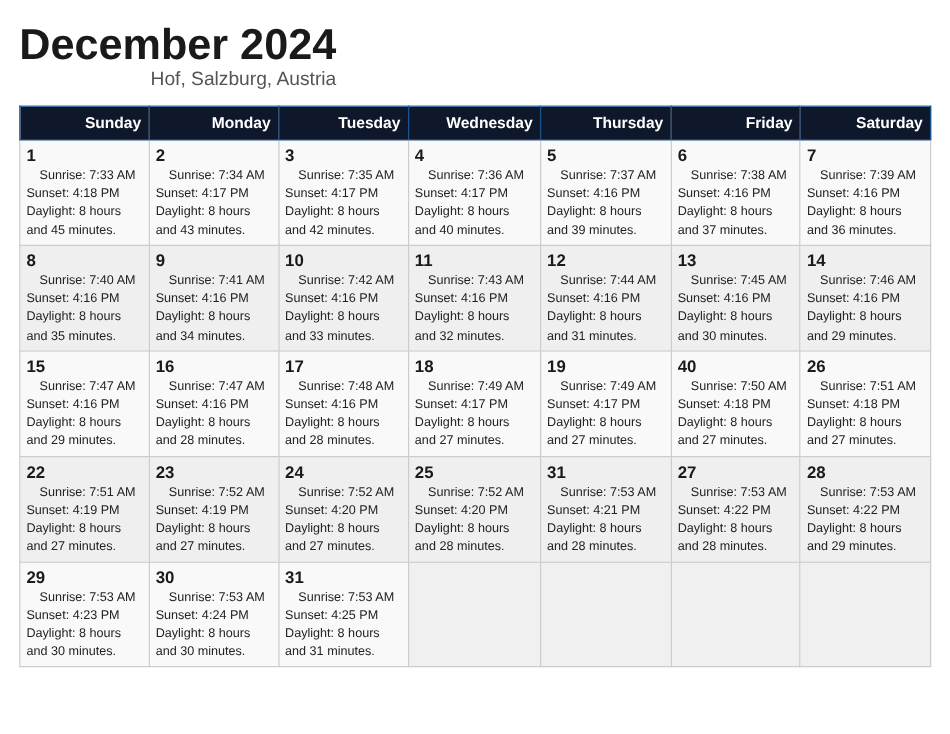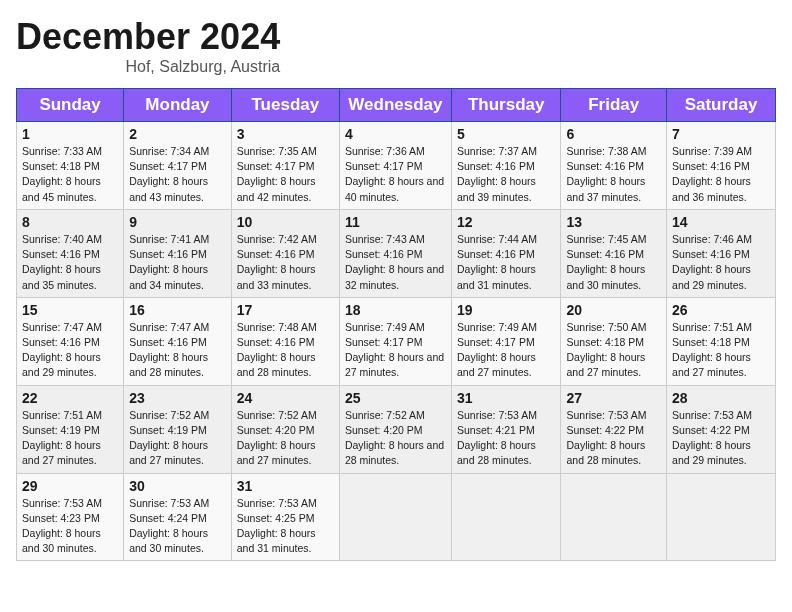--- a/index.html
+++ b/index.html
@@ -31,25 +31,25 @@
     .location {
       font-size: 16px;
       color: #555;
     }
     table {
       width: 100%;
       border-collapse: collapse;
       font-size: 11px;
     }
     thead tr th {
-      background-color: #8b5cf6;
+      background-color: #0f172a;
       color: #fff;
-      text-align: center;
+      text-align: right;
       padding: 6px 6px;
-      font-size: 17px;
+      font-size: 13px;
       font-weight: bold;
       border: 1px solid #1a5490;
     }
     tbody tr td {
       border: 1px solid #ccc;
       padding: 4px 5px;
       vertical-align: top;
       width: 113px;
       min-height: 80px;
     }
@@ -59,20 +59,21 @@
       font-size: 14px;
       font-weight: bold;
       color: #1a1a1a;
       display: block;
       margin-bottom: 2px;
     }
     .day-detail {
       color: #222;
       font-size: 10.5px;
       line-height: 1.45;
+      margin-left: 11px;
     }
     .empty-cell { background: #f0f0f0 !important; }
   </style>
 </head>
 <body>
 
 <div class="header">
   <div class="title-block">
     <div class="month-title">December 2024</div>
     <div class="location">Hof, Salzburg, Austria</div>
@@ -109,21 +110,21 @@
         <td><span class="day-num">12</span><span class="day-detail">Sunrise: 7:44 AM<br>Sunset: 4:16 PM<br>Daylight: 8 hours and 31 minutes.</span></td>
         <td><span class="day-num">13</span><span class="day-detail">Sunrise: 7:45 AM<br>Sunset: 4:16 PM<br>Daylight: 8 hours and 30 minutes.</span></td>
         <td><span class="day-num">14</span><span class="day-detail">Sunrise: 7:46 AM<br>Sunset: 4:16 PM<br>Daylight: 8 hours and 29 minutes.</span></td>
       </tr>
       <tr>
         <td><span class="day-num">15</span><span class="day-detail">Sunrise: 7:47 AM<br>Sunset: 4:16 PM<br>Daylight: 8 hours and 29 minutes.</span></td>
         <td><span class="day-num">16</span><span class="day-detail">Sunrise: 7:47 AM<br>Sunset: 4:16 PM<br>Daylight: 8 hours and 28 minutes.</span></td>
         <td><span class="day-num">17</span><span class="day-detail">Sunrise: 7:48 AM<br>Sunset: 4:16 PM<br>Daylight: 8 hours and 28 minutes.</span></td>
         <td><span class="day-num">18</span><span class="day-detail">Sunrise: 7:49 AM<br>Sunset: 4:17 PM<br>Daylight: 8 hours and 27 minutes.</span></td>
         <td><span class="day-num">19</span><span class="day-detail">Sunrise: 7:49 AM<br>Sunset: 4:17 PM<br>Daylight: 8 hours and 27 minutes.</span></td>
-        <td><span class="day-num">20</span><span class="day-detail">Sunrise: 7:50 AM<br>Sunset: 4:18 PM<br>Daylight: 8 hours and 27 minutes.</span></td>
+        <td><span class="day-num">40</span><span class="day-detail">Sunrise: 7:50 AM<br>Sunset: 4:18 PM<br>Daylight: 8 hours and 27 minutes.</span></td>
         <td><span class="day-num">26</span><span class="day-detail">Sunrise: 7:51 AM<br>Sunset: 4:18 PM<br>Daylight: 8 hours and 27 minutes.</span></td>
       </tr>
       <tr>
         <td><span class="day-num">22</span><span class="day-detail">Sunrise: 7:51 AM<br>Sunset: 4:19 PM<br>Daylight: 8 hours and 27 minutes.</span></td>
         <td><span class="day-num">23</span><span class="day-detail">Sunrise: 7:52 AM<br>Sunset: 4:19 PM<br>Daylight: 8 hours and 27 minutes.</span></td>
         <td><span class="day-num">24</span><span class="day-detail">Sunrise: 7:52 AM<br>Sunset: 4:20 PM<br>Daylight: 8 hours and 27 minutes.</span></td>
         <td><span class="day-num">25</span><span class="day-detail">Sunrise: 7:52 AM<br>Sunset: 4:20 PM<br>Daylight: 8 hours and 28 minutes.</span></td>
         <td><span class="day-num">31</span><span class="day-detail">Sunrise: 7:53 AM<br>Sunset: 4:21 PM<br>Daylight: 8 hours and 28 minutes.</span></td>
         <td><span class="day-num">27</span><span class="day-detail">Sunrise: 7:53 AM<br>Sunset: 4:22 PM<br>Daylight: 8 hours and 28 minutes.</span></td>
         <td><span class="day-num">28</span><span class="day-detail">Sunrise: 7:53 AM<br>Sunset: 4:22 PM<br>Daylight: 8 hours and 29 minutes.</span></td>

